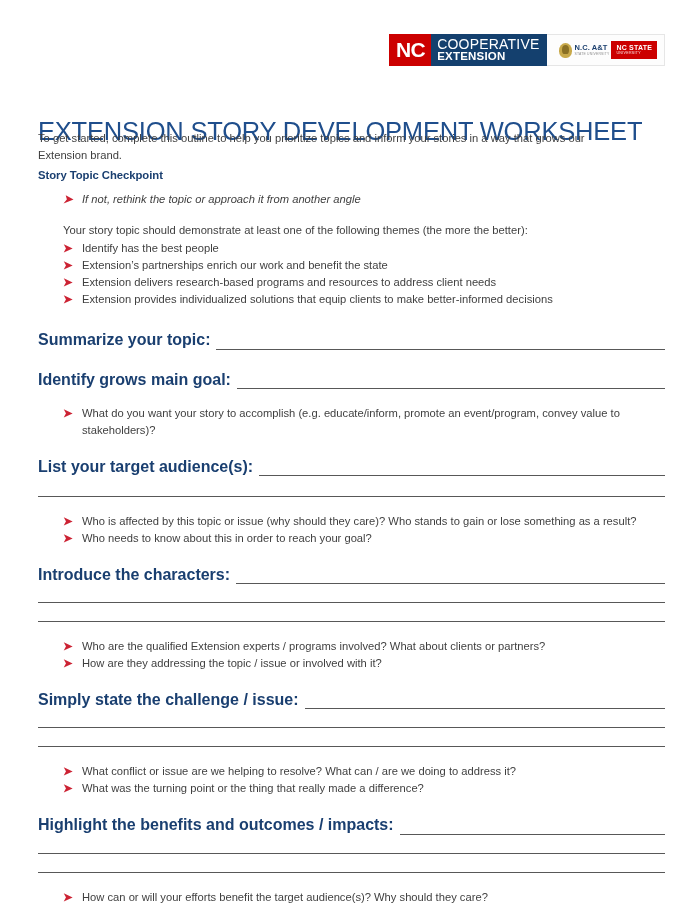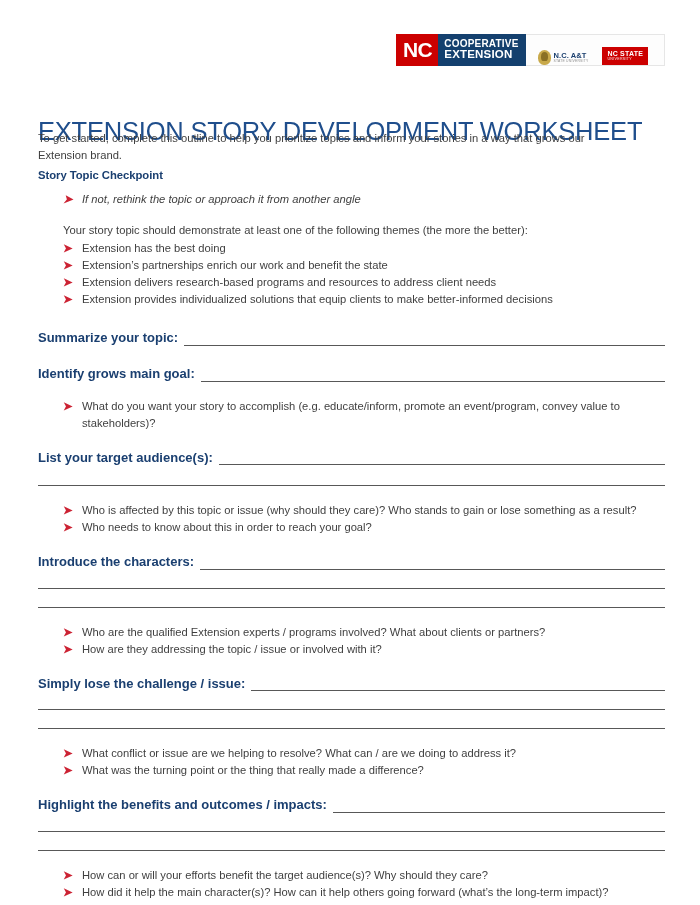--- a/index.html
+++ b/index.html
@@ -50,34 +50,34 @@
   .coop-block {
     background: #14406e;
     color: #ffffff;
     padding: 3px 7px 3px 6px;
     display: flex;
     flex-direction: column;
     justify-content: center;
     line-height: 1.02;
   }
   .coop-block .l1 {
-    font-size: 10px;
-    font-weight: bold;
+    font-size: 14px;
+    font-weight: normal;
     letter-spacing: 0.2px;
   }
   .coop-block .l2 {
     font-size: 11.5px;
     font-weight: bold;
     letter-spacing: 0.2px;
   }
   .partner-zone {
     display: flex;
-    align-items: flex-end;
-    gap: 14px;
-    padding: 0 16px 0 12px;
+    align-items: center;
+    gap: 2px;
+    padding: 0 7px 0 12px;
     background: #fdfdfd;
     border: 1px solid #e6e6e6;
     border-left: none;
   }
   .partner {
     display: flex;
     align-items: center;
     gap: 3px;
   }
   .seal {
@@ -209,21 +209,21 @@
 
   
   .field-row {
     display: flex;
     align-items: flex-end;
     width: 627px;
   }
   .field-label {
     color: #1a3f70;
     font-weight: bold;
-    font-size: 13px;
+    font-size: 16px;
     white-space: nowrap;
     flex: none;
     padding-right: 6px;
     line-height: 1.2;
   }
   .field-line {
     flex: 1 1 auto;
     border-bottom: 1px solid #585858;
     height: 11px;
   }
@@ -271,21 +271,21 @@
 
     <div class="section-head">Story Topic Checkpoint</div>
 
     <div class="indent">
       <ul class="bullets">
         <li class="ital"><span class="arrow">➤</span><span>If not, rethink the topic or approach it from another angle</span></li>
       </ul>
       <div class="sp14"></div>
       <p class="para">Your story topic should demonstrate at least one of the following themes (the more the better):</p>
       <ul class="bullets">
-        <li><span class="arrow">➤</span><span>Extension has the best doing</span></li>
+        <li><span class="arrow">➤</span><span>Identify has the best people</span></li>
         <li><span class="arrow">➤</span><span>Extension’s partnerships enrich our work and benefit the state</span></li>
         <li><span class="arrow">➤</span><span>Extension delivers research-based programs and resources to address client needs</span></li>
         <li><span class="arrow">➤</span><span>Extension provides individualized solutions that equip clients to make better-informed decisions</span></li>
       </ul>
     </div>
 
     <div class="sp22"></div>
 
     <div class="field-row">
       <span class="field-label">Summarize your topic:</span>
@@ -341,21 +341,21 @@
     <div class="indent">
       <ul class="bullets">
         <li><span class="arrow">➤</span><span>Who are the qualified Extension experts / programs involved? What about clients or partners?</span></li>
         <li><span class="arrow">➤</span><span>How are they addressing the topic / issue or involved with it?</span></li>
       </ul>
     </div>
 
     <div class="sp18"></div>
 
     <div class="field-row">
-      <span class="field-label">Simply lose the challenge / issue:</span>
+      <span class="field-label">Simply state the challenge / issue:</span>
       <span class="field-line"></span>
     </div>
     <div class="sp18"></div>
     <div class="blank-line"></div>
     <div class="sp18"></div>
     <div class="blank-line"></div>
 
     <div class="sp16"></div>
 
     <div class="indent">

